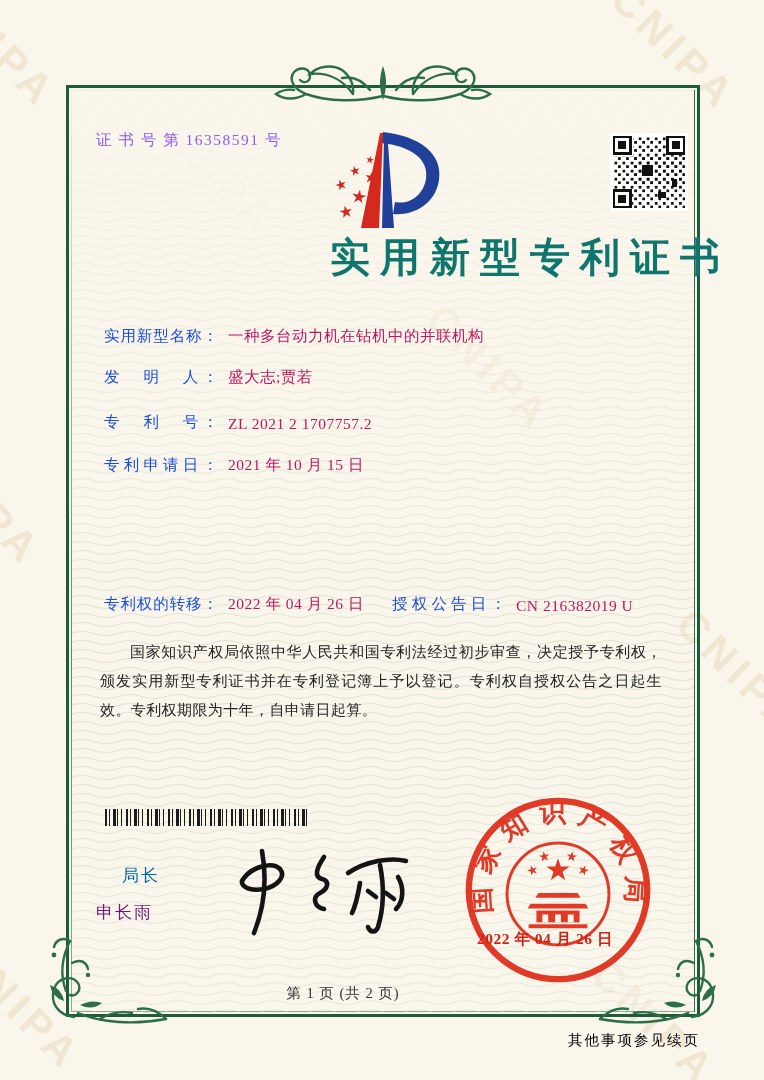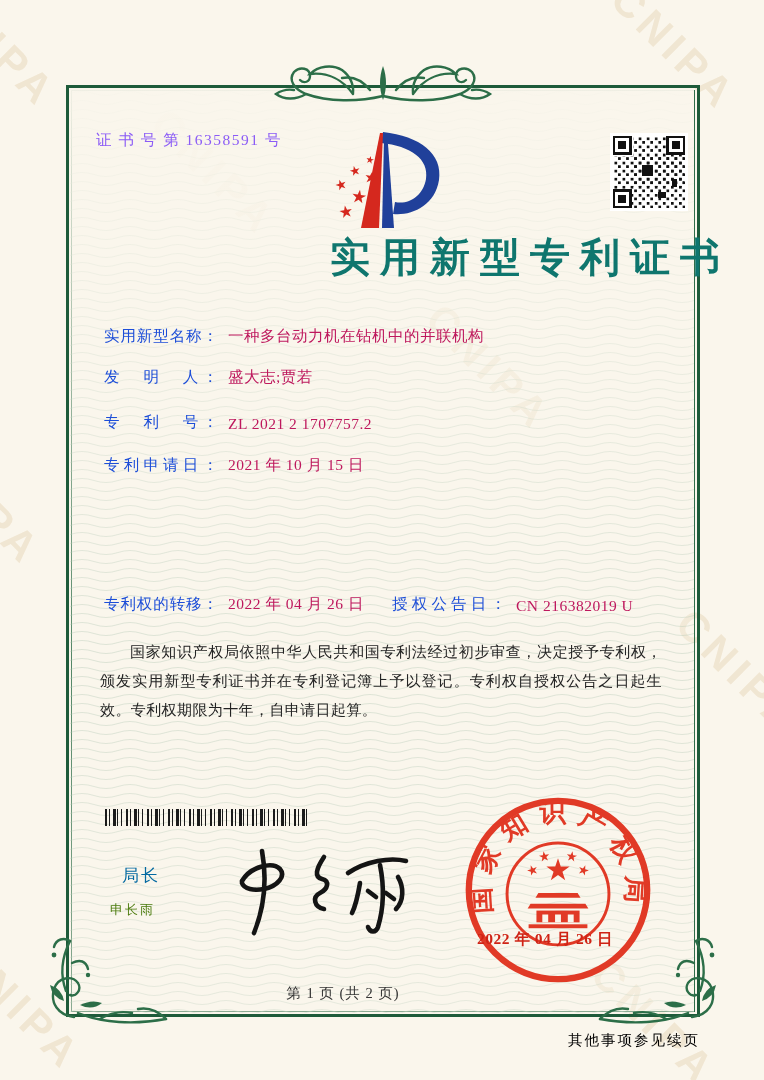--- a/index.html
+++ b/index.html
@@ -66,21 +66,21 @@
     position:absolute; left:105px; top:809px; width:202px; height:17px;
     background:repeating-linear-gradient(90deg,
       #1b1b1b 0 2px, transparent 2px 4px,
       #1b1b1b 4px 5px, transparent 5px 8px,
       #1b1b1b 8px 11px, transparent 11px 12px,
       #1b1b1b 12px 13px, transparent 13px 16px,
       #1b1b1b 16px 17px, transparent 17px 21px);
   }
   
   .signer-title { position:absolute; left:110px; top:864px; font-size:17px; letter-spacing:2px; color:#0369a1;margin-left:12px; }
-  .signer-name  { position:absolute; left:110px; top:901px; font-size:13px; letter-spacing:2px; color:#4d7c0f; }
+  .signer-name  { position:absolute; left:96px; top:901px; font-size:17px; letter-spacing:2px; color:#701a75; }
   .signature { position:absolute; left:228px; top:843px; width:200px; height:95px; }
   
   .seal { position:absolute; left:460px; top:792px; width:196px; height:196px; opacity:.95; }
   .seal-date {
     position:absolute; left:477px; top:929px; font-size:15.5px; font-weight:bold;
     letter-spacing:.5px; color:#cf2315; white-space:nowrap;
   }
   
   .page-indicator {
     position:absolute; left:66px; top:984px; width:554px; text-align:center;

